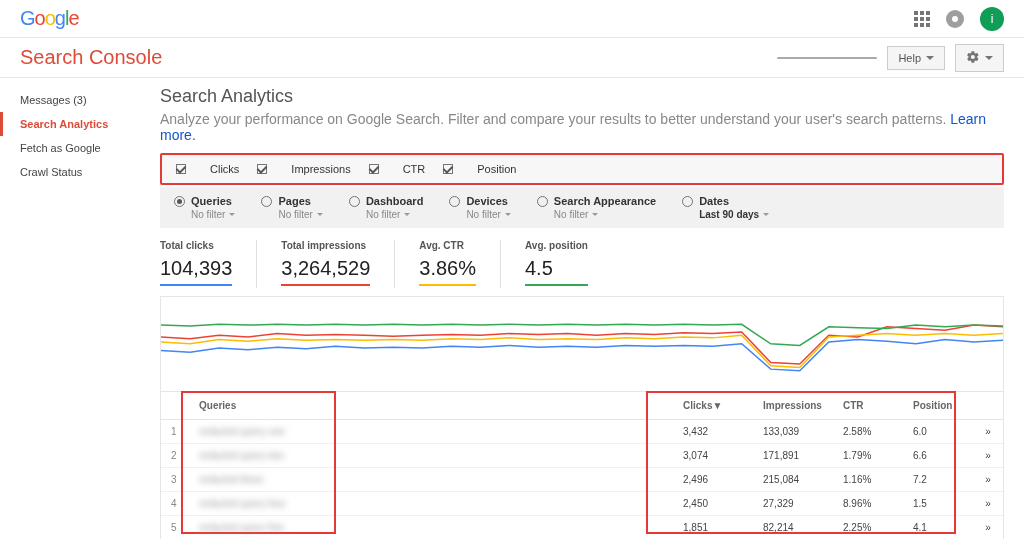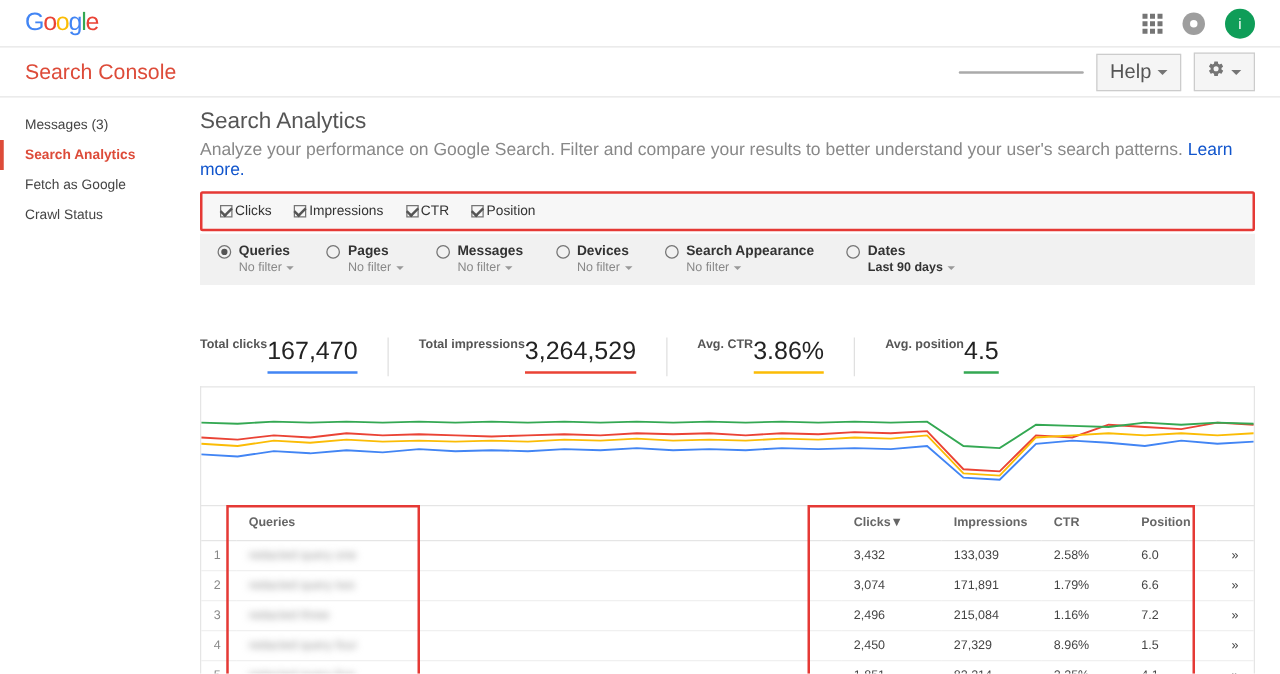--- a/index.html
+++ b/index.html
@@ -11,57 +11,57 @@
     .g1 { color: #4285f4; } .g2 { color: #ea4335; } .g3 { color: #fbbc05; } .g4 { color: #4285f4; } .g5 { color: #34a853; } .g6 { color: #ea4335; }
     .top-right { display: flex; align-items: center; gap: 16px; }
     .apps-icon { width: 16px; height: 16px; display: grid; grid-template-columns: repeat(3,4px); gap: 2px; }
     .apps-icon span { background: #757575; width: 4px; height: 4px; }
     .notif-icon { width: 18px; height: 18px; border-radius: 50%; background: #9e9e9e; display: flex; align-items: center; justify-content: center; }
     .notif-icon::after { content: ''; width: 6px; height: 6px; background: #fff; border-radius: 50%; }
     .avatar { width: 24px; height: 24px; border-radius: 50%; background: #0f9d58; color: #fff; display: flex; align-items: center; justify-content: center; font-size: 12px; }
     
     
     .sub-header { height: 40px; border-bottom: 1px solid #e5e5e5; display: flex; align-items: center; padding: 0 20px; justify-content: space-between; }
-    .console-title { color: #dd4b39; font-size: 17px; font-weight: 400; }
+    .console-title { color: #dd4b39; font-size: 20px; font-weight: 400; }
     .sub-right { display: flex; align-items: center; gap: 10px; }
     .sub-right .site-indicator { width: 100px; height: 2px; background: #aaa; border-radius: 2px; }
-    .btn-outline { border: 1px solid #ccc; background: #f5f5f5; padding: 5px 10px; font-size: 16px; color: #555; display: flex; align-items: center; gap: 5px; cursor: pointer; }
+    .btn-outline { border: 1px solid #ccc; background: #f5f5f5; padding: 5px 10px; font-size: 11px; color: #555; display: flex; align-items: center; gap: 5px; cursor: pointer; }
     .chevron-down { width: 0; height: 0; border-left: 4px solid transparent; border-right: 4px solid transparent; border-top: 4px solid #757575; }
     .gear-icon svg { width: 14px; height: 14px; fill: #757575; }
     
     
     .main { display: flex; height: calc(100% - 78px); }
     .sidebar { width: 155px; padding: 10px 0; }
     .sidebar-item { padding: 6px 20px; font-size: 11px; color: #444; cursor: pointer; }
     .sidebar-item.active { color: #dd4b39; border-left: 3px solid #dd4b39; padding-left: 17px; font-weight: bold; }
     
     .content { flex: 1; padding: 8px 20px 8px 5px; overflow: hidden; }
     .page-title { font-size: 18px; color: #555; font-weight: 400; margin-bottom: 4px; }
     .page-desc { font-size: 14px; color: #888; margin-bottom: 10px; }
     .page-desc a { color: #1155cc; text-decoration: none; }
     
     
     .metric-toggles { border: 2px solid #e53935; display: flex; gap: 18px; padding: 8px 14px; margin-bottom: 2px; background: #f7f7f7; border-radius: 2px; }
-    .metric-toggle { display: flex; align-items: center; gap: 2px; font-size: 11px; color: #333; cursor: pointer; }
+    .metric-toggle { display: flex; align-items: center; gap: 24px; font-size: 11px; color: #333; cursor: pointer; }
     .check { width: 10px; height: 10px; border: 1.5px solid #757575; position: relative; }
     .check::after { content: ''; position: absolute; left: 1px; top: -1px; width: 4px; height: 7px; border: solid #555; border-width: 0 2px 2px 0; transform: rotate(45deg); }
     
     
     .dimension-row { background: #f1f1f1; display: flex; padding: 8px 14px; gap: 26px; }
     .dim-item { display: flex; flex-direction: column; gap: 2px; }
     .dim-top { display: flex; align-items: center; gap: 6px; font-size: 11px; font-weight: bold; color: #333; }
     .radio { width: 11px; height: 11px; border: 1.5px solid #757575; border-radius: 50%; position: relative; }
     .radio.selected::after { content: ''; position: absolute; left: 2px; top: 2px; width: 5px; height: 5px; background: #555; border-radius: 50%; }
     .dim-filter { font-size: 10px; color: #888; display: flex; align-items: center; gap: 4px; padding-left: 17px; }
     .dim-filter.active { color: #333; font-weight: bold; }
     .chev-tiny { width: 0; height: 0; border-left: 3px solid transparent; border-right: 3px solid transparent; border-top: 3px solid #999; }
     
     
     .stats-row { display: flex; padding: 12px 0 8px; gap: 24px; }
-    .stat { display: flex; border-right: 1px solid #e0e0e0; padding-right: 24px; margin-top: 30px; }
+    .stat { display: flex; flex-direction: column; border-right: 1px solid #e0e0e0; padding-right: 24px; }
     .stat:last-child { border-right: none; }
     .stat-label { font-size: 10px; color: #555; font-weight: bold; margin-bottom: 6px; }
     .stat-value { font-size: 20px; color: #222; padding-bottom: 4px; margin-bottom: 2px; }
     .stat-clicks .stat-value { border-bottom: 2px solid #4285f4; }
     .stat-impressions .stat-value { border-bottom: 2px solid #ea4335; }
     .stat-ctr .stat-value { border-bottom: 2px solid #fbbc05; }
     .stat-position .stat-value { border-bottom: 2px solid #34a853; }
     
     
     .chart { border: 1px solid #e5e5e5; border-bottom: none; height: 95px; }
@@ -178,21 +178,21 @@
             <span>Pages</span>
           </div>
         <div class="dim-filter">
             <span>No filter</span>
             <span class="chev-tiny"></span>
           </div>
       </div>
       <div class="dim-item">
         <div class="dim-top">
             <span class="radio"></span>
-            <span>Messages</span>
+            <span>Dashboard</span>
           </div>
         <div class="dim-filter">
             <span>No filter</span>
             <span class="chev-tiny"></span>
           </div>
       </div>
       <div class="dim-item">
         <div class="dim-top">
             <span class="radio"></span>
             <span>Devices</span>
@@ -220,21 +220,21 @@
         <div class="dim-filter active">
             <span>Last 90 days</span>
             <span class="chev-tiny"></span>
           </div>
       </div>
     </div>
 
     <div class="stats-row">
       <div class="stat stat-clicks">
         <div class="stat-label">Total clicks</div>
-        <div class="stat-value">167,470</div>
+        <div class="stat-value">104,393</div>
       </div>
       <div class="stat stat-impressions">
         <div class="stat-label">Total impressions</div>
         <div class="stat-value">3,264,529</div>
       </div>
       <div class="stat stat-ctr">
         <div class="stat-label">Avg. CTR</div>
         <div class="stat-value">3.86%</div>
       </div>
       <div class="stat stat-position">

